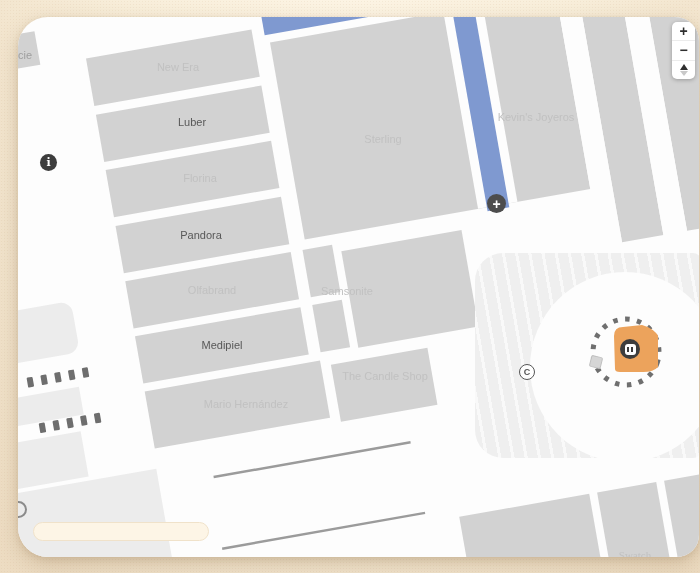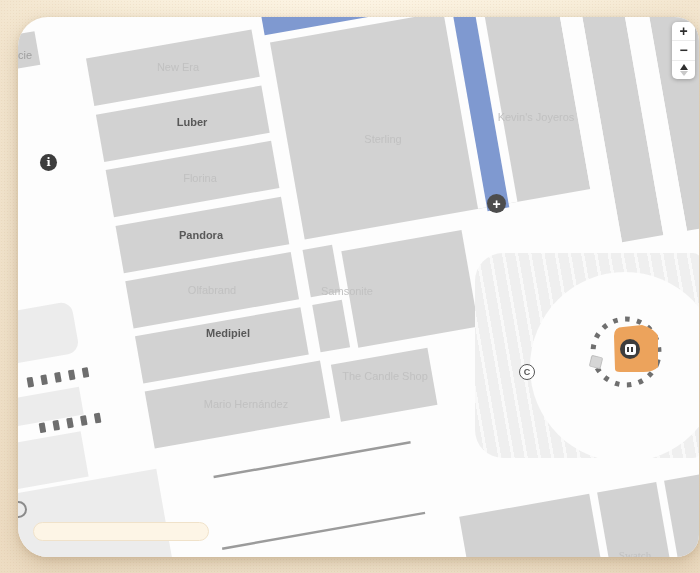--- a/index.html
+++ b/index.html
@@ -13,21 +13,21 @@
   .map-card{
     position:absolute;left:18px;top:17px;width:681px;height:540px;
     background:#fdfdfd;border-radius:30px 24px 22px 30px;overflow:hidden;
     box-shadow:0 8px 22px rgba(142,112,72,.30),0 2px 6px rgba(142,112,72,.18);
   }
   .ovl{position:absolute;}
   .store-label{
     position:absolute;transform:translate(-50%,-50%);
     font-size:11px;white-space:nowrap;pointer-events:none;
   }
-  .store-label.dark{color:#585858;font-weight:bold;}
+  .store-label.dark{color:#585858;}
   .store-label.faint{color:#c1c1c1;}
   .store-label.medium{color:#9e9e9e;}
 
   
   .plaza{
     left:457px;top:236px;width:226px;height:205px;
     border-radius:28px 8px 8px 28px;overflow:hidden;
     background:repeating-linear-gradient(80deg,#efefef 0 10px,#f9f9f9 10px 13px);
   }
   .plaza-circle{left:512px;top:255px;width:190px;height:190px;border-radius:50%;background:#fdfdfd;}
@@ -161,21 +161,21 @@
     </div>
   <div class="ovl half-ring"></div>
 
   <div class="ovl" id="labels-layer" style="left:0;top:0;width:681px;height:540px">
       <span class="store-label medium" style="left: 4px; top: 38px;">ucie</span>
       <span class="store-label faint" style="left: 160px; top: 50px;">New Era</span>
       <span class="store-label dark" style="left: 174px; top: 105px;">Luber</span>
       <span class="store-label faint" style="left: 182px; top: 161px;">Florina</span>
       <span class="store-label dark" style="left: 183px; top: 218px; text-align: center;">Pandora</span>
       <span class="store-label faint" style="left: 194px; top: 273px;">Olfabrand</span>
-      <span class="store-label dark" style="left: 204px; top: 316px; margin-left: 6px;">Medipiel</span>
+      <span class="store-label dark" style="left: 204px; top: 328px;">Medipiel</span>
       <span class="store-label faint" style="left: 228px; top: 387px;">Mario Hernández</span>
       <span class="store-label faint" style="left: 365px; top: 122px;">Sterling</span>
       <span class="store-label faint" style="left: 518px; top: 100px;">Kevin's Joyeros</span>
       <span class="store-label faint" style="left: 329px; top: 274px;">Samsonite</span>
       <span class="store-label faint" style="left: 367px; top: 359px;">The Candle Shop</span>
       <span class="store-label faint" style="left: 617px; top: 538px; font-family: Liberation Serif, serif;">Swatch</span>
     </div>
 
   <input class="ovl search-pill" value="" placeholder="" style="">
 

